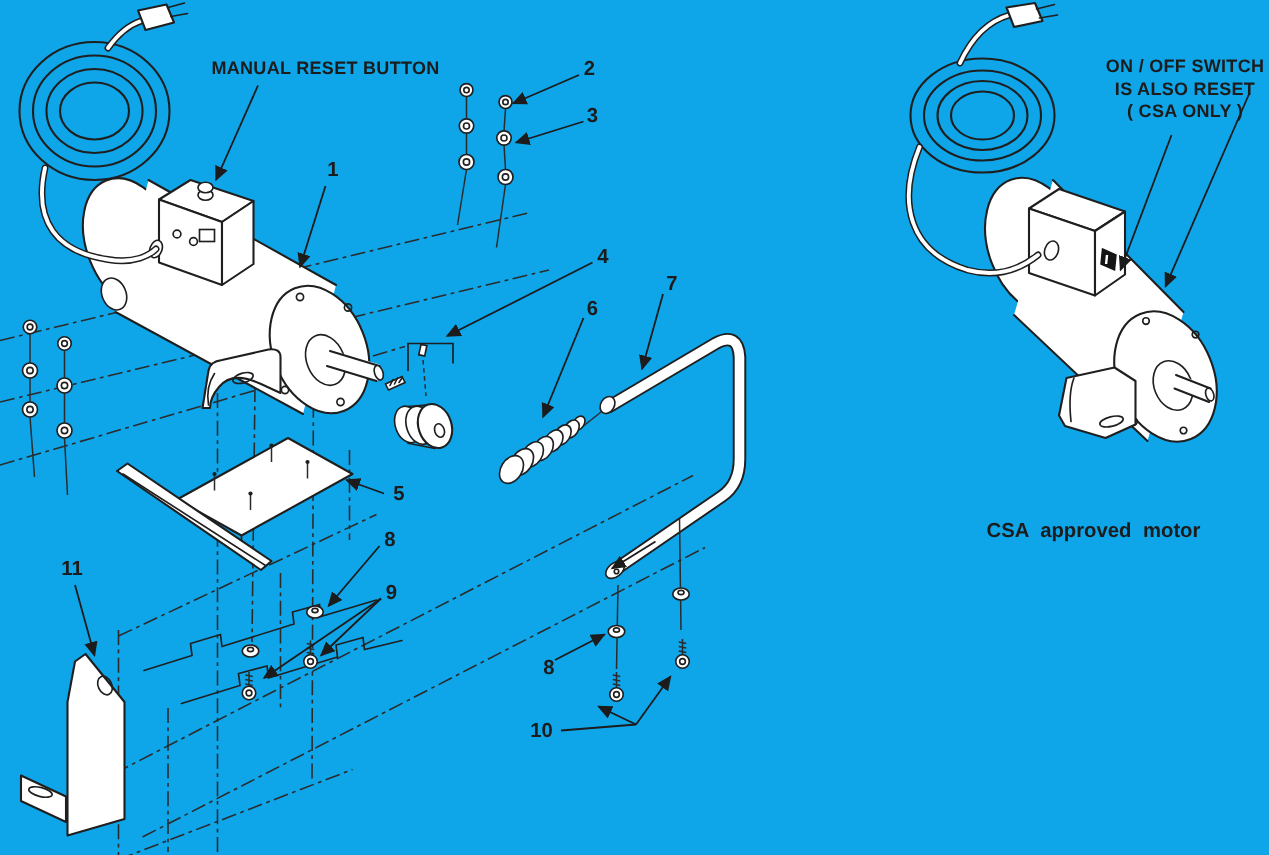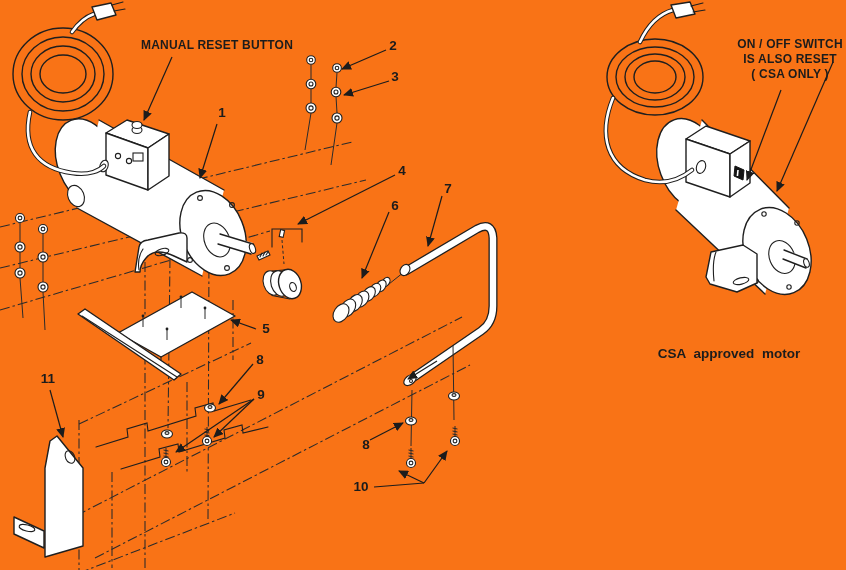--- a/index.html
+++ b/index.html
@@ -1,16 +1,16 @@
 <!DOCTYPE html>
 <html><head>
 <meta charset="utf-8">
 <style>
   html,body{margin:0;padding:0;background:#fff;}
-  .stage{position:relative;width:846px;height:570px;background:#f97316;overflow:hidden;
+  .stage{position:relative;width:846px;height:570px;background:#0ea5e9;overflow:hidden;
          font-family:"Liberation Sans", sans-serif;}
   svg{display:block}
   svg text{font-family:"Liberation Sans", sans-serif;fill:#1c1c1c;}
   .note{font-size:12px;font-weight:bold;letter-spacing:.2px;}
   .num{font-size:13.5px;font-weight:bold;}
   .caption{font-size:13.5px;font-weight:bold;word-spacing:4px;}
   .ink{stroke:#1f1f1f;fill:none;stroke-width:1.4;stroke-linecap:round;stroke-linejoin:round;}
   .ink2{stroke:#1f1f1f;fill:none;stroke-width:1.1;stroke-linecap:round;}
   .wht{stroke:#1f1f1f;fill:#ffffff;stroke-width:1.4;stroke-linejoin:round;}
   .wht2{stroke:#1f1f1f;fill:#ffffff;stroke-width:1.1;}

